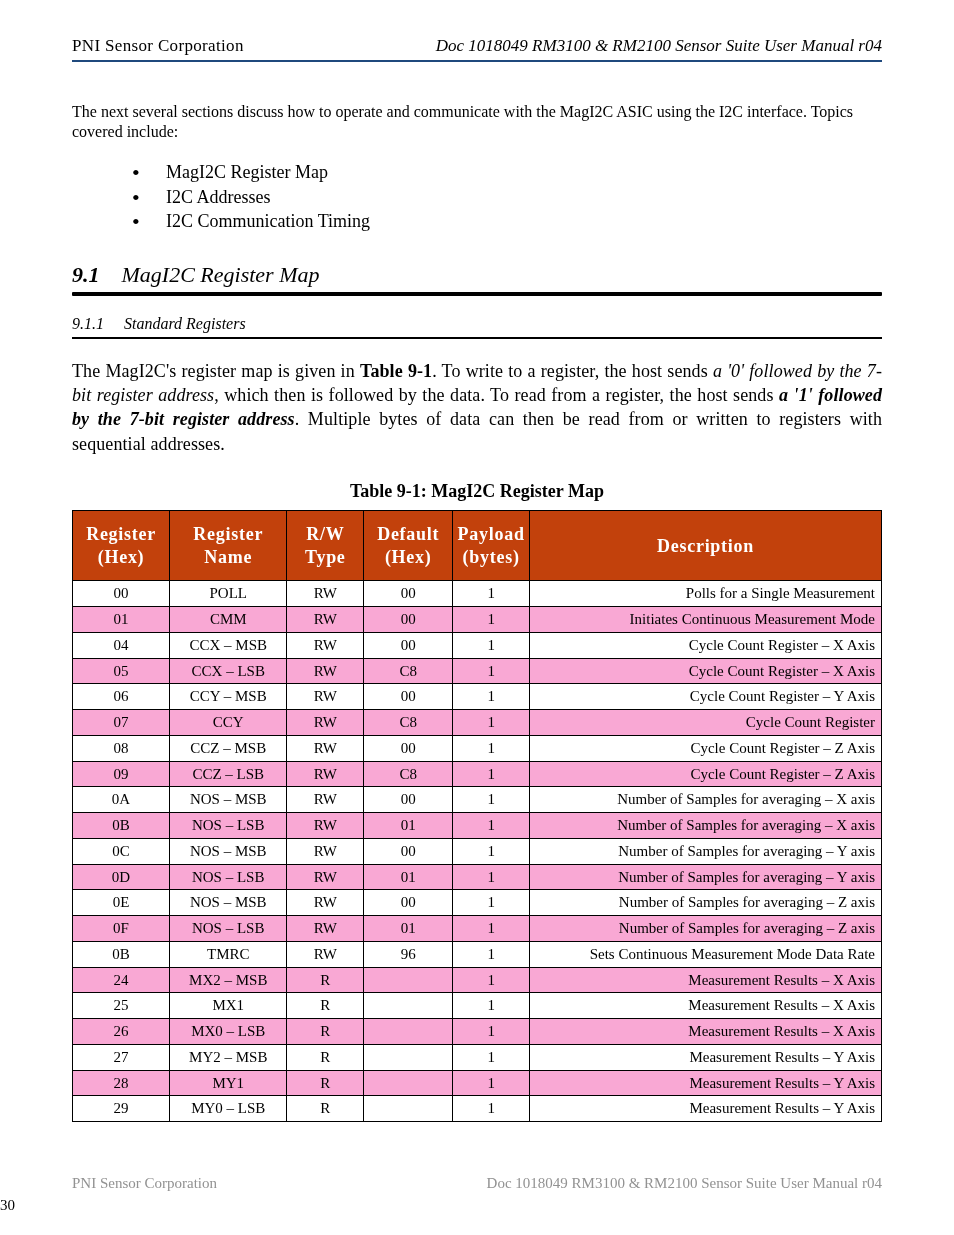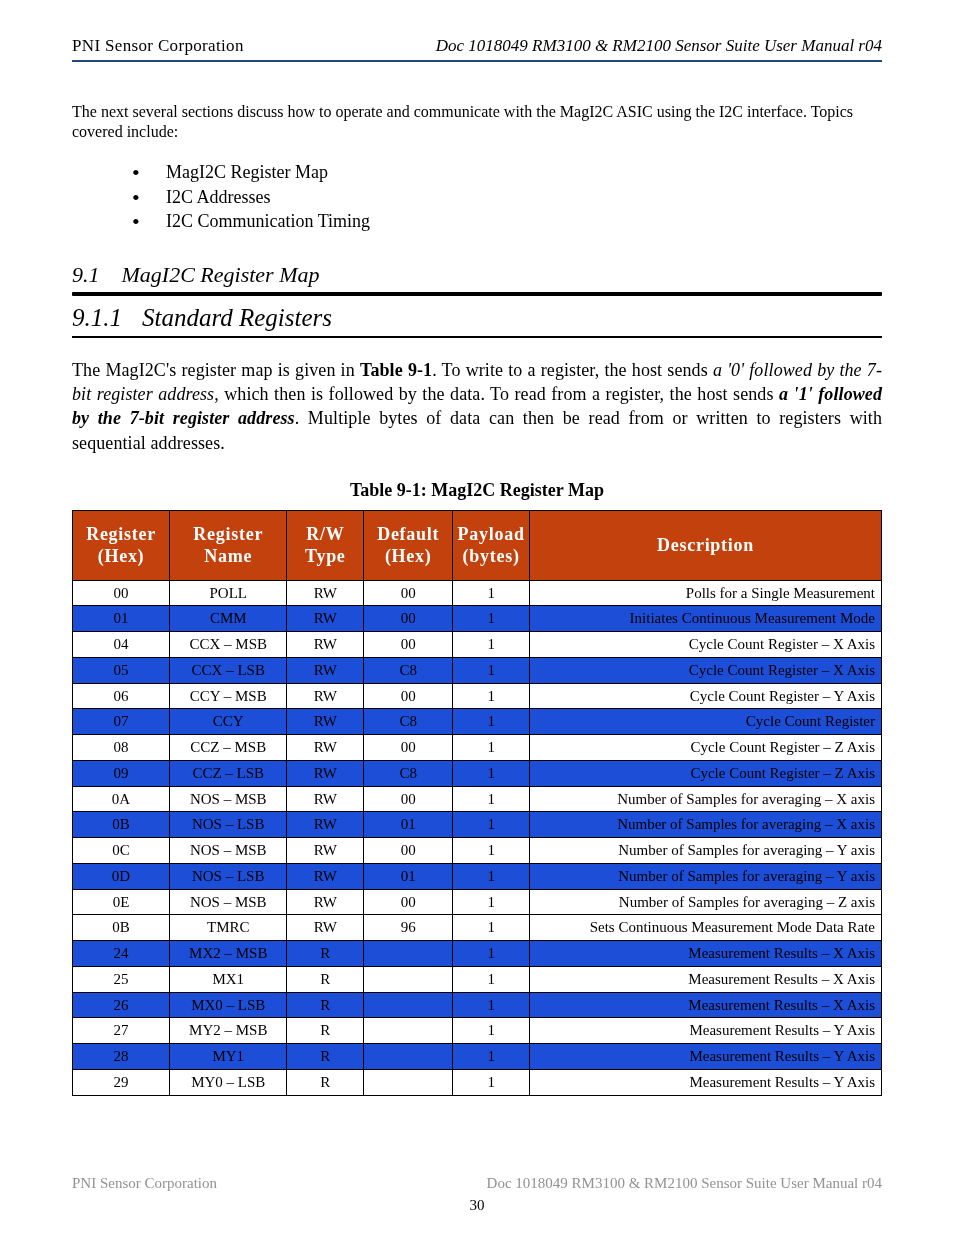--- a/index.html
+++ b/index.html
@@ -63,22 +63,22 @@
     font-style:italic;
     color:#000;
   }
   .thick-rule{
     height:4px;
     background:#000;
     margin-top:3px;
     border-radius:1px;
   }
   .subsection-title{
-    margin-top:6px;
-    font-size:25px;
+    margin-top:18px;
+    font-size:16px;
     font-family:"Times New Roman",serif;
     font-style:italic;
     color:#000;
   }
   .thin-rule{
     height:2px;
     background:#000;
     margin-top:3px;
   }
   .regmap{
@@ -126,37 +126,37 @@
   table.reg td{
     border:1px solid #000;
     padding:3px 6px;
     text-align:center;
     white-space:nowrap;
     font-family:"Times New Roman",serif;
     font-size:15px;
   }
   table.reg td.desc{text-align:right;}
   table.reg tbody tr.odd{background:#fff;}
-  table.reg tbody tr.even{background:#1d4ed8;border-radius:11px;}
+  table.reg tbody tr.even{background:#f9a8d4;border-radius:11px;}
   .footer{
     position:absolute;
     left:0; right:0;
     bottom:42px;
     display:flex;
     justify-content:space-between;
     padding:0 72px;
     font-family:"Times New Roman",serif;
     font-size:15px;
     color:#929292;
   }
   .page-num{
     position:absolute;
     left:0; right:0;
     bottom:20px;
-    text-align:center;
+    text-align:left;
     font-size:15px;
     font-family:"Times New Roman",serif;
   }
 </style>
 </head>
 <body>
 
 <div class="page">
 
   <div class="header">
@@ -167,21 +167,21 @@
 
   <div class="intro">The next several sections discuss how to operate and communicate with the MagI2C ASIC using the I2C interface. Topics covered include:</div>
 
   <ul class="bullets">
     <li>MagI2C Register Map</li>
     <li>I2C Addresses</li>
     <li>I2C Communication Timing</li>
   </ul>
 
   <div class="section-title">
-    <span style="margin-right:22px;">9.1</span><span>MagI2C Register Map</span>
+    <span style="margin-right:22px;font-weight:bold;">9.1</span><span>MagI2C Register Map</span>
   </div>
   <div class="thick-rule"></div>
 
   <div class="subsection-title">
     <span style="margin-right:20px;">9.1.1</span><span>Standard Registers</span>
   </div>
   <div class="thin-rule"></div>
 
   <div class="regmap">
     <span>The MagI2C's register map is given in </span><span class="bold">Table 9-1</span><span>. To write to a register, the host sends </span><span class="italic">a '0' followed by the 7-bit register address</span><span>, which then is followed by the data. To read from a register, the host sends </span><span class="bolditalic">a '1' followed by the 7-bit register address</span><span>. Multiple bytes of data can then be read from or written to registers with sequential addresses.</span>
@@ -308,20 +308,28 @@
           <td class="desc">Number of Samples for averaging – Y axis</td>
         </tr>
         <tr class="odd">
           <td>0E</td>
           <td>NOS – MSB</td>
           <td>RW</td>
           <td>00</td>
           <td>1</td>
           <td class="desc">Number of Samples for averaging – Z axis</td>
         </tr>
+        <tr class="even">
+          <td>0F</td>
+          <td>NOS – LSB</td>
+          <td>RW</td>
+          <td>01</td>
+          <td>1</td>
+          <td class="desc">Number of Samples for averaging – Z axis</td>
+        </tr>
         <tr class="odd">
           <td>0B</td>
           <td>TMRC</td>
           <td>RW</td>
           <td>96</td>
           <td>1</td>
           <td class="desc">Sets Continuous Measurement Mode Data Rate</td>
         </tr>
         <tr class="even">
           <td>24</td>

